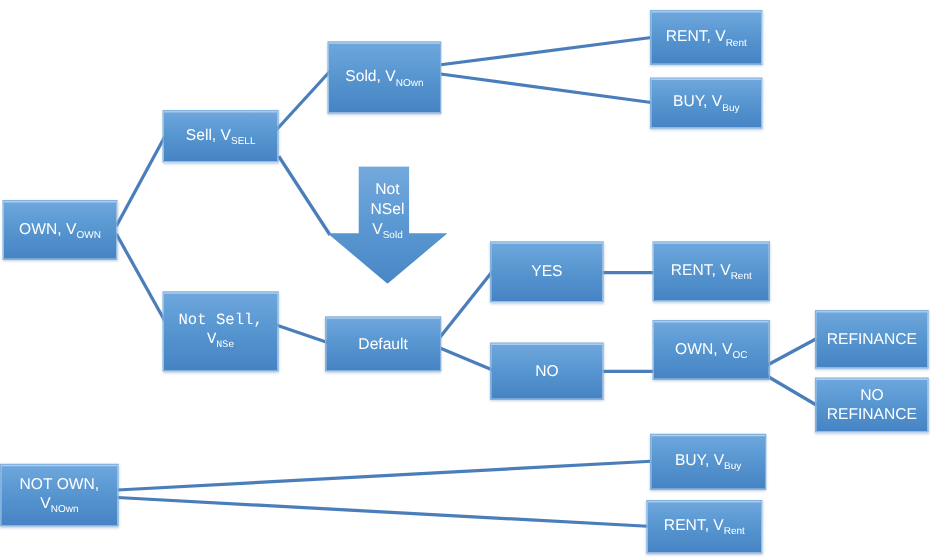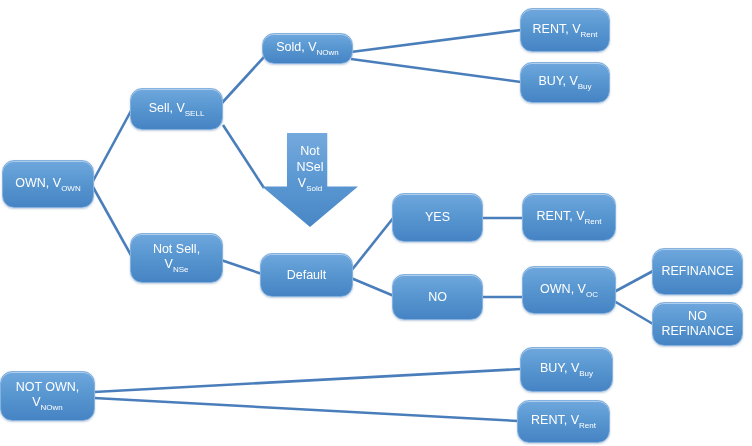--- a/index.html
+++ b/index.html
@@ -9,21 +9,21 @@
     height: 446px;
     background: #ffffff;
     font-family: "Liberation Sans", sans-serif;
     overflow: hidden;
   }
   svg.connectors { position: absolute; left: 0; top: 0; width: 752px; height: 446px; }
   svg.connectors line { stroke: #4a7ebb; stroke-width: 2.6; }
   .node {
     position: absolute;
     box-sizing: border-box;
-    border-radius: 12px;
+    border-radius: 0;
     border: 1px solid #84b1de;
     background: linear-gradient(180deg, #6ea7dd 0%, #5997d1 45%, #4583c4 100%);
     box-shadow: inset 0 1px 0 rgba(255,255,255,0.45), 0 1px 2px rgba(110,145,180,0.45);
     color: #ffffff;
     display: flex;
     align-items: center;
     justify-content: center;
     text-align: center;
     font-size: 12.5px;
     line-height: 15px;
@@ -73,33 +73,33 @@
   </svg>
 
   <div class="node" style="left:2px; top:160px; width:92px; height:48px;">
     <span><span>OWN, V</span><sub>OWN</sub></span>
   </div>
 
   <div class="node" style="left:130px; top:88px; width:93px; height:42px;">
     <span><span>Sell, V</span><sub>SELL</sub></span>
   </div>
 
-  <div class="node" style="left:262px; top:33px; width:91px; height:31px;">
+  <div class="node" style="left:262px; top:33px; width:91px; height:58px;">
     <span><span>Sold, V</span><sub>NOwn</sub></span>
   </div>
 
   <div class="node" style="left:520px; top:8px; width:90px; height:44px;">
     <span><span>RENT, V</span><sub>Rent</sub></span>
   </div>
 
   <div class="node" style="left:520px; top:62px; width:90px; height:41px;">
     <span><span>BUY, V</span><sub>Buy</sub></span>
   </div>
 
-  <div class="node" style="left:130px; top:233px; width:93px; height:50px;">
+  <div class="node" style="left:130px; top:233px; width:93px; height:64px;font-family:Liberation Mono, monospace;">
     <span><span>Not Sell,</span><br><span>V</span><sub>NSe</sub></span>
   </div>
 
   <div class="arrow"></div>
   <div class="arrow-label">
     <span>Not</span><br>
     <span>NSel</span><br>
     <span>V</span><sub>Sold</sub>
   </div>
 
@@ -112,21 +112,21 @@
   </div>
 
   <div class="node" style="left:522px; top:193px; width:94px; height:48px;">
     <span><span>RENT, V</span><sub>Rent</sub></span>
   </div>
 
   <div class="node" style="left:392px; top:274px; width:91px; height:46px;">
     <span>NO</span>
   </div>
 
-  <div class="node" style="left:522px; top:266px; width:94px; height:48px;">
+  <div class="node" style="left:522px; top:256px; width:94px; height:48px;">
     <span><span>OWN, V</span><sub>OC</sub></span>
   </div>
 
   <div class="node" style="left:652px; top:248px; width:91px; height:47px;">
     <span>REFINANCE</span>
   </div>
 
   <div class="node" style="left:652px; top:302px; width:91px; height:44px;">
     <span><span>NO</span><br><span>REFINANCE</span></span>
   </div>

